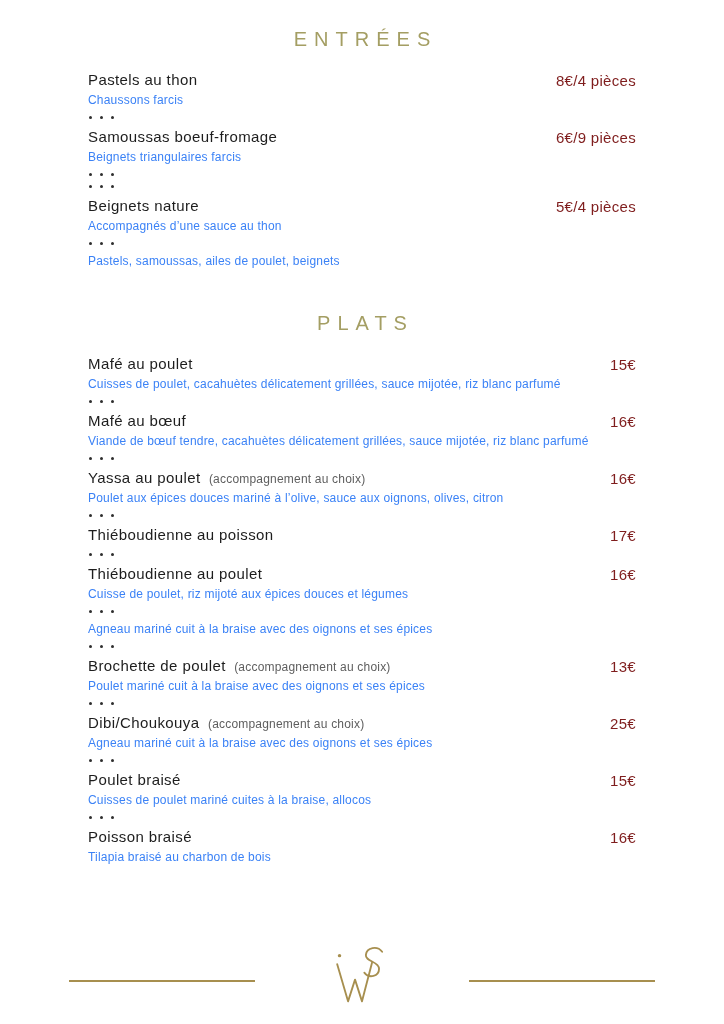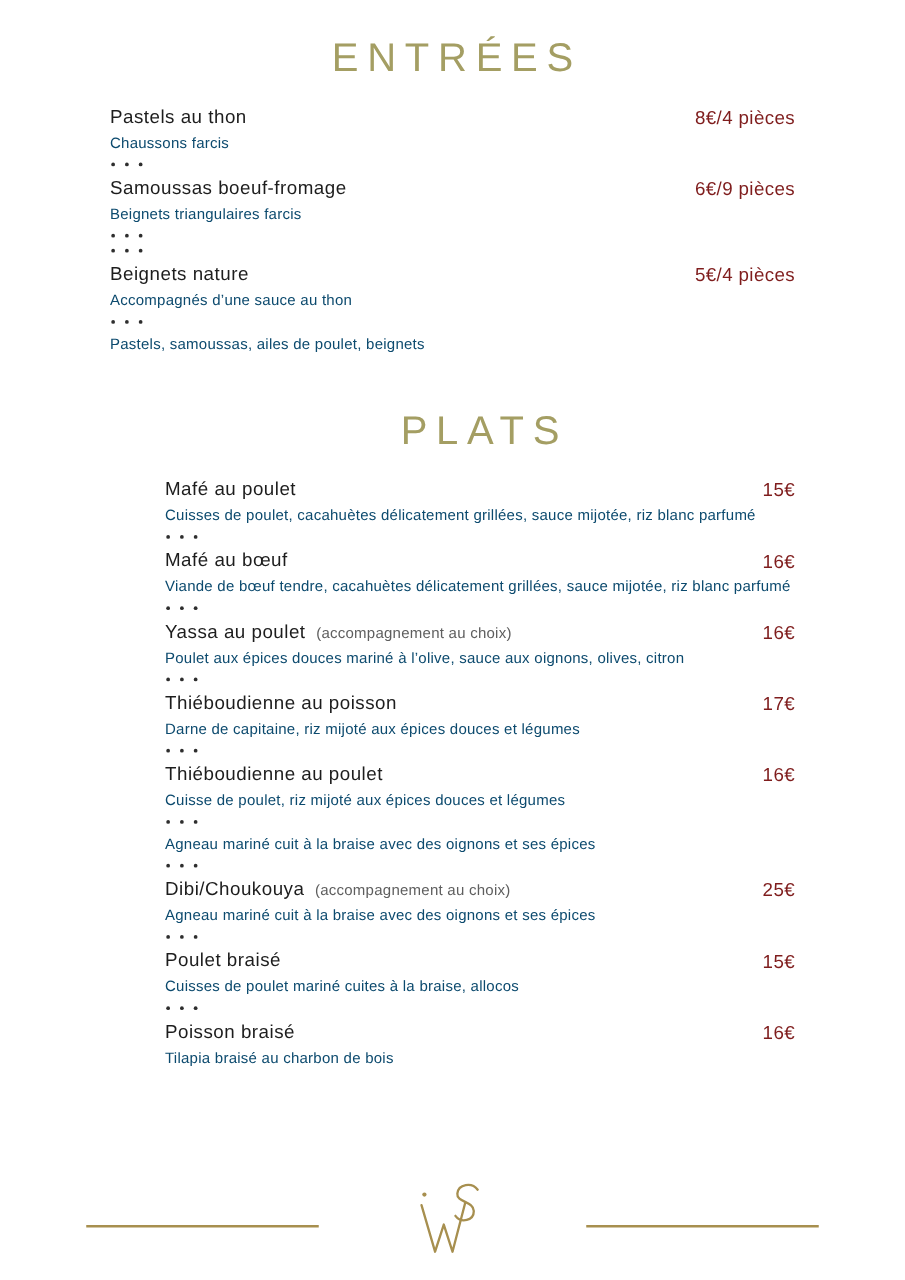--- a/index.html
+++ b/index.html
@@ -6,25 +6,25 @@
   body{
     width:724px;height:1024px;
     background:#ffffff;
     font-family:"Liberation Sans", sans-serif;
     position:relative;
     overflow:hidden;
   }
   .page{position:absolute;inset:0;background:#ffffff;}
   .menu{position:absolute;left:88px;top:28px;width:548px;}
   .menu-section{margin-bottom:10px;}
-  .menu-section + .menu-section{margin-top:44px;margin-left:44px;}
+  .menu-section + .menu-section{margin-top:44px;}
   .section-title{
     text-align:center;
     color:#a49e63;
-    font-size:32px;
+    font-size:20px;
     font-weight:300;
     letter-spacing:7px;
     margin:0 0 20px 0;
     text-indent:7px; 
   }
   .item-head{
     display:flex;
     justify-content:space-between;
     align-items:center;
   }
@@ -41,21 +41,21 @@
     margin-left:4px;
   }
   .item-price{
     font-size:15px;
     color:#7f1d1d;
     white-space:nowrap;
     letter-spacing:0.3px;
   }
   .item-desc{
     font-size:12px;
-    color:#0c4a6e;
+    color:#3b82f6;
     letter-spacing:0.2px;
     margin:4px 0 0 0;
     line-height:14px;
   }
   .dots{
     display:flex;
     gap:8px;
     margin:9px 0 9px 1px;
     height:3px;
   }
@@ -204,21 +204,20 @@
   </article>
 
   <article class="menu-item">
     <div class="item-head">
       <div class="item-title">
         <span class="item-name">Thiéboudienne au poisson</span>
         
       </div>
       <span class="item-price">17€</span>
     </div>
-    <p class="item-desc">Darne de capitaine, riz mijoté aux épices douces et légumes</p>
     <div class="dots">
               <i></i>
               <i></i>
               <i></i>
             </div>
   </article>
 
   <article class="menu-item">
     <div class="item-head">
       <div class="item-title">
@@ -237,20 +236,35 @@
 
   <article class="menu-item">
     <p class="item-desc">Agneau mariné cuit à la braise avec des oignons et ses épices</p>
     <div class="dots">
               <i></i>
               <i></i>
               <i></i>
             </div>
   </article>
 
+  <article class="menu-item">
+    <div class="item-head">
+      <div class="item-title">
+        <span class="item-name">Brochette de poulet</span>
+        <span class="item-note">(accompagnement au choix)</span>
+      </div>
+      <span class="item-price">13€</span>
+    </div>
+    <p class="item-desc">Poulet mariné cuit à la braise avec des oignons et ses épices</p>
+    <div class="dots">
+              <i></i>
+              <i></i>
+              <i></i>
+            </div>
+  </article>
 
   <article class="menu-item">
     <div class="item-head">
       <div class="item-title">
         <span class="item-name">Dibi/Choukouya</span>
         <span class="item-note">(accompagnement au choix)</span>
       </div>
       <span class="item-price">25€</span>
     </div>
     <p class="item-desc">Agneau mariné cuit à la braise avec des oignons et ses épices</p>

